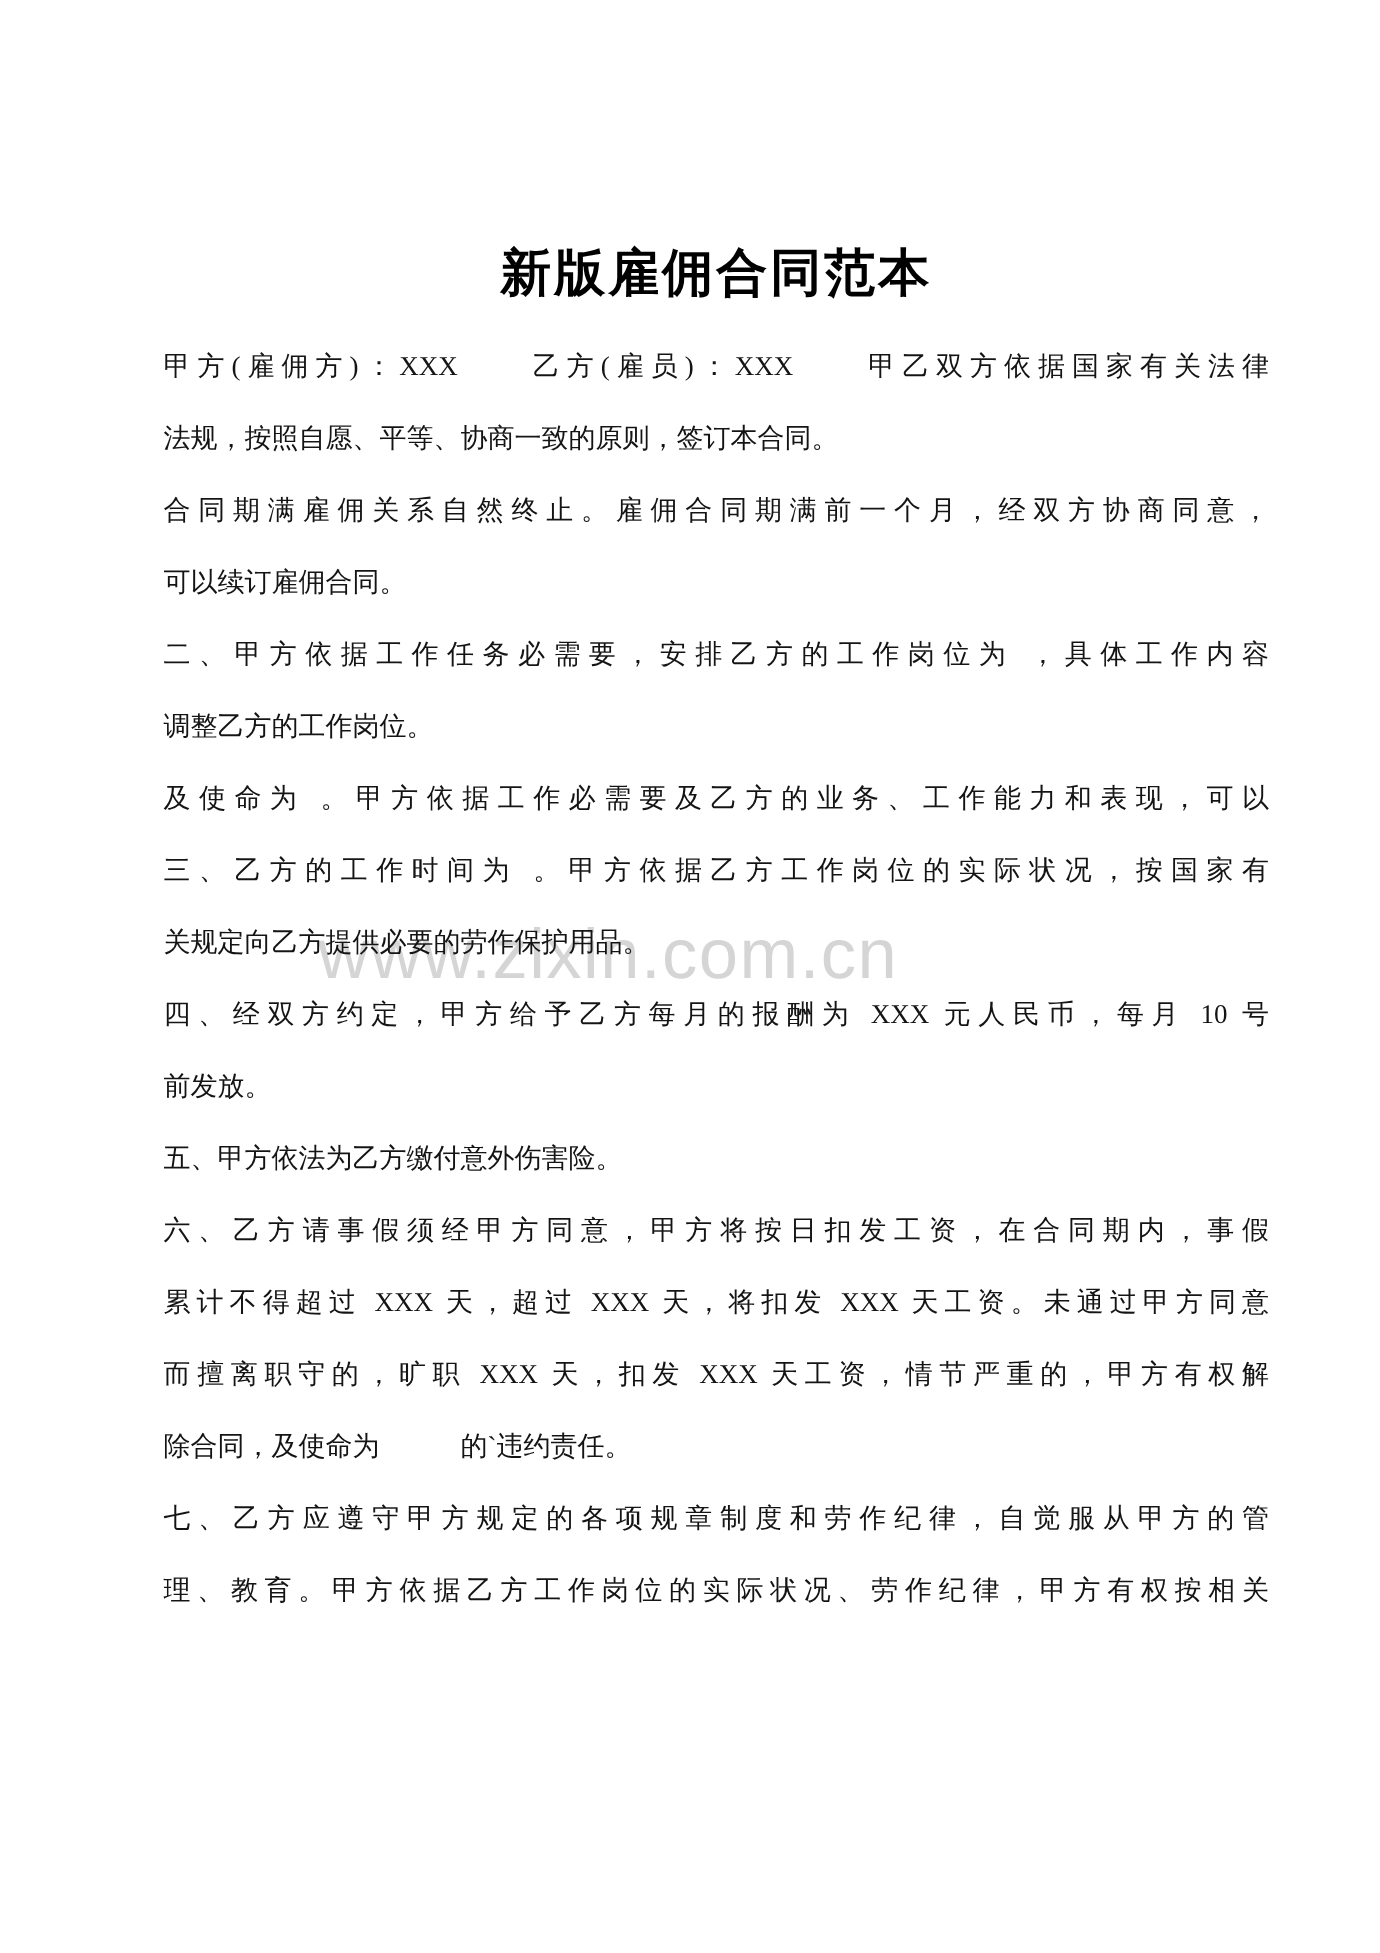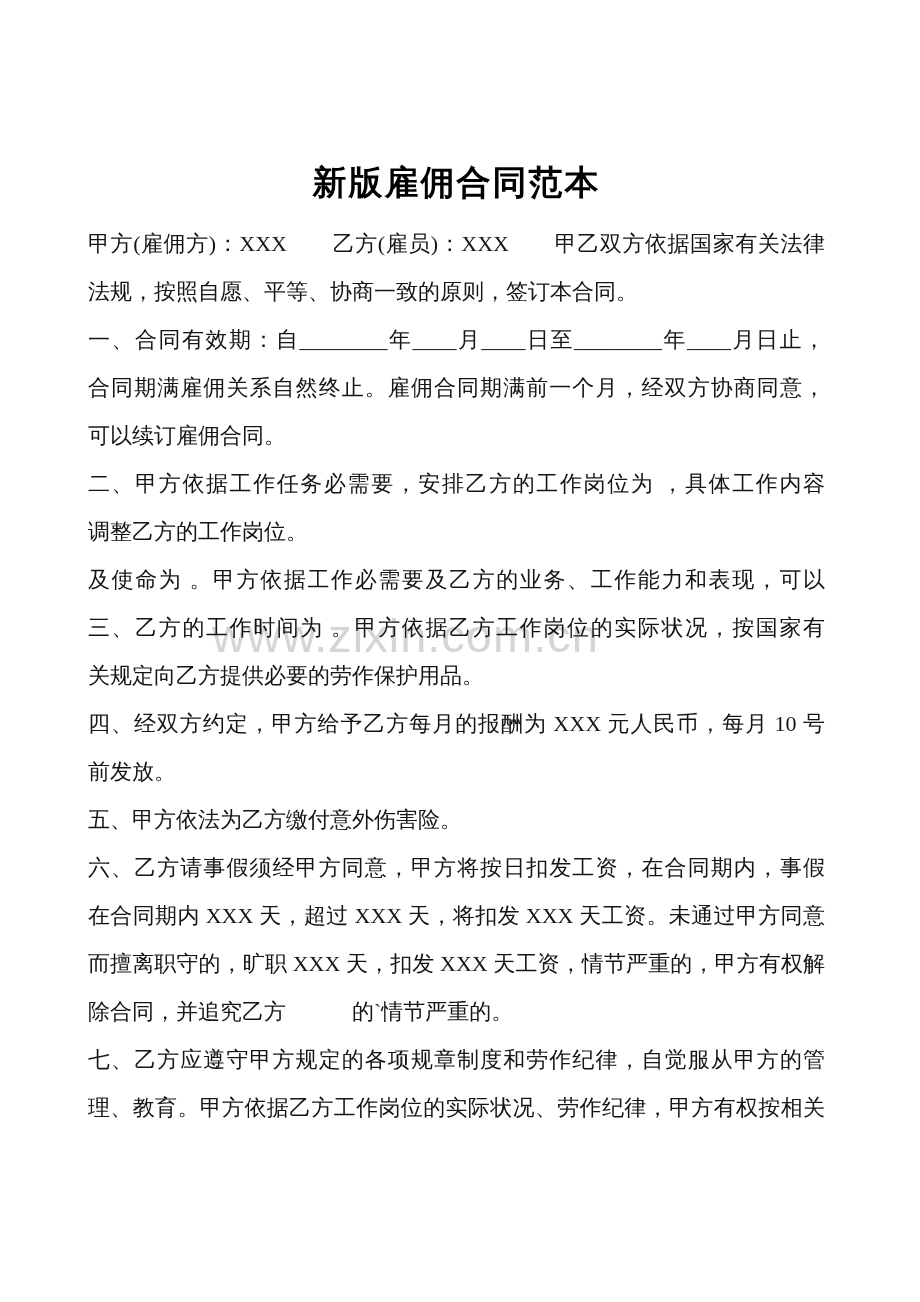--- a/index.html
+++ b/index.html
@@ -21,67 +21,66 @@
     z-index: 0;
     font-family: "Liberation Sans", "DejaVu Sans", sans-serif;
     font-size: 47px;
     letter-spacing: 1px;
     color: #d5d5d5;
     user-select: none;
     white-space: nowrap;
   }
   .content {
     position: absolute;
-    left: 88px;
+    left: 109px;
     top: 158px;
     width: 737px;
     z-index: 1;
     color: #141414;
     font-family: Liberation Serif, serif;
   }
   .title {
     text-align: center;
     font-size: 34px;
     font-weight: bold;
     line-height: 50px;
     letter-spacing: 2px;
     color: #000000;
     margin: 0 0 12px 0;
   }
   .ln {
-    font-size: 22px;
+    font-size: 18px;
     line-height: 48px;
     text-align: left;
     color: #141414;
   }
   .ln.j {
     text-align: justify;
     text-align-last: justify;
   }
 </style>
 </head>
 <body>
 
 <div class="watermark">www.zixin.com.cn</div>
 
 <div class="content">
   <div class="title">新版雇佣合同范本</div>
 
   <div class="ln j">甲方(雇佣方)：XXX　　乙方(雇员)：XXX　　甲乙双方依据国家有关法律</div>
   <div class="ln">法规，按照自愿、平等、协商一致的原则，签订本合同。</div>
-  <div class="ln j">一、合同有效期：自________年____月____日至________年____月日止，</div>
   <div class="ln j">合同期满雇佣关系自然终止。雇佣合同期满前一个月，经双方协商同意，</div>
   <div class="ln">可以续订雇佣合同。</div>
   <div class="ln j">二、甲方依据工作任务必需要，安排乙方的工作岗位为 ，具体工作内容</div>
   <div class="ln">调整乙方的工作岗位。</div>
   <div class="ln j">及使命为 。甲方依据工作必需要及乙方的业务、工作能力和表现，可以</div>
   <div class="ln j">三、乙方的工作时间为 。甲方依据乙方工作岗位的实际状况，按国家有</div>
   <div class="ln">关规定向乙方提供必要的劳作保护用品。</div>
   <div class="ln j">四、经双方约定，甲方给予乙方每月的报酬为 XXX 元人民币，每月 10 号</div>
   <div class="ln">前发放。</div>
   <div class="ln">五、甲方依法为乙方缴付意外伤害险。</div>
   <div class="ln j">六、乙方请事假须经甲方同意，甲方将按日扣发工资，在合同期内，事假</div>
-  <div class="ln j">在合同期内 XXX 天，超过 XXX 天，将扣发 XXX 天工资。未通过甲方同意</div>
+  <div class="ln j">累计不得超过 XXX 天，超过 XXX 天，将扣发 XXX 天工资。未通过甲方同意</div>
   <div class="ln j">而擅离职守的，旷职 XXX 天，扣发 XXX 天工资，情节严重的，甲方有权解</div>
-  <div class="ln">除合同，并追究乙方　　　的`情节严重的。</div>
+  <div class="ln">除合同，及使命为　　　的`违约责任。</div>
   <div class="ln j">七、乙方应遵守甲方规定的各项规章制度和劳作纪律，自觉服从甲方的管</div>
   <div class="ln j">理、教育。甲方依据乙方工作岗位的实际状况、劳作纪律，甲方有权按相关</div>
 </div>
 
 </body></html>

